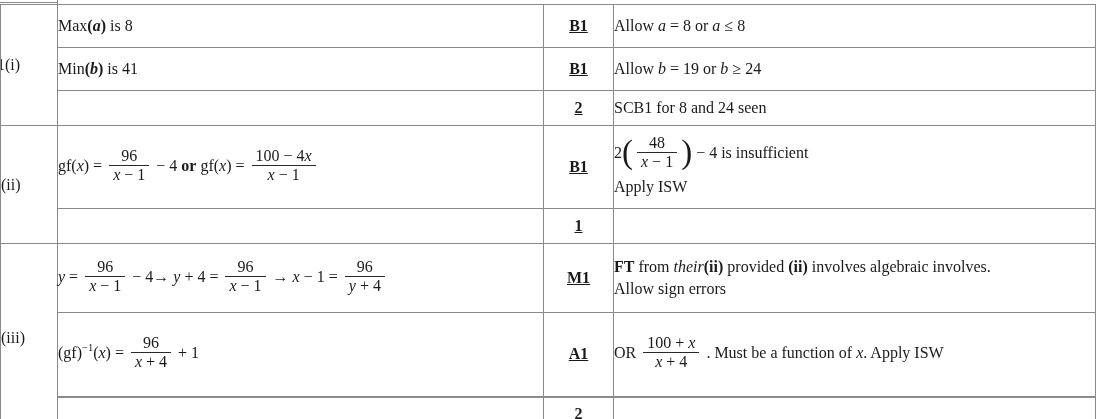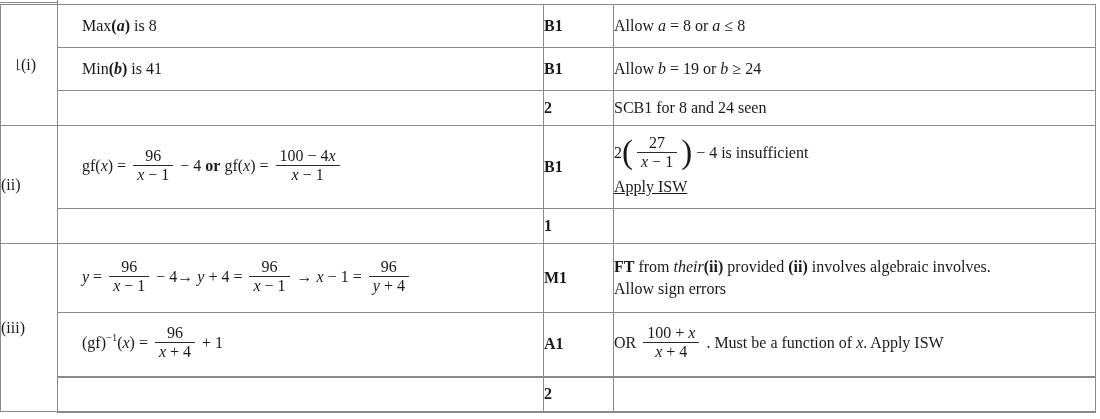--- a/index.html
+++ b/index.html
@@ -3,32 +3,32 @@
 <meta charset="utf-8">
 <style>
   html,body{margin:0;padding:0;background:#ffffff;}
   .sheet{
     position:relative;width:1100px;height:419px;background:#ffffff;overflow:hidden;
     font-family:"Liberation Serif","DejaVu Serif",serif;font-size:16px;color:#1a1a1a;
   }
   table.ms{position:absolute;left:0;top:4px;width:1095px;border-collapse:collapse;table-layout:fixed;}
   table.ms td{border:1px solid #8a8a8a;padding:0;vertical-align:middle;}
   td.part{border-left:none;vertical-align:top;padding:13px 0 0 6px;}
-  td.part.cut{padding-left:16px;}
+  td.part.cut{padding-left:0;}
   .pwrap{overflow:hidden;}
   td.part.cut .plabel{display:inline-block;margin-left:-4px;}
   td.ans{padding-left:10px;}
-  td.mark{vertical-align:top;text-align:left;font-weight:bold;padding:13px 13px 0 0;}
+  td.mark{vertical-align:top;text-align:center;font-weight:bold;padding:13px 13px 0 0;text-decoration:underline;}
   td.guide{padding-left:13px;}
   tr.h43{height:43px;} tr.h35{height:35px;} tr.h83{height:83px;}
-  tr.h69{height:69px;} tr.h64{height:64px;}
+  tr.h69{height:69px;} tr.h64{height:84px;}
   tr.r8 td{border-top:2px solid #8a8a8a;border-bottom:2px solid #8a8a8a;}
-  .mline{line-height:1.15;margin-left:24px;}
+  .mline{line-height:1.15;}
   .gline{line-height:1.4;}
-  .g2{margin-top:3px;text-decoration:underline;}
+  .g2{margin-top:3px;}
   .it{font-style:italic;}
   .b{font-weight:bold;}
   .bi{font-weight:bold;font-style:italic;}
   .sup{font-size:10.5px;vertical-align:7px;}
   .frac{display:inline-block;vertical-align:middle;text-align:center;line-height:1.12;margin:0 3px;transform:translateY(-2px);}
   .num{display:block;padding:0 4px;}
   .den{display:block;border-top:1px solid #2a2a2a;padding:0 4px;}
   .lp,.rp{font-size:33px;font-weight:normal;line-height:0;vertical-align:middle;position:relative;top:-2px;}
   .lp{margin-right:1px;} .rp{margin-left:1px;}
   .tick-top{position:absolute;left:57px;top:0;width:1px;height:5px;background:#8a8a8a;}
@@ -93,21 +93,21 @@
           <span class="plabel">(ii)</span>
         </div>
       </td>
       <td class="ans">
         <div class="mline"><span>gf(</span><span class="it">x</span><span>) = </span><span class="frac"><span class="num"><span>96</span></span><span class="den"><span class="it">x</span><span> − 1</span></span></span><span> − 4  </span><span class="b">or</span><span> gf(</span><span class="it">x</span><span>) = </span><span class="frac"><span class="num"><span>100 − 4</span><span class="it">x</span></span><span class="den"><span class="it">x</span><span> − 1</span></span></span></div>
       </td>
       <td class="mark">
         <span>B1</span>
       </td>
       <td class="guide">
-        <div class="gline"><span>2</span><span class="lp">(</span><span class="frac"><span class="num"><span>27</span></span><span class="den"><span class="it">x</span><span> − 1</span></span></span><span class="rp">)</span><span> − 4  is insufficient</span></div>
+        <div class="gline"><span>2</span><span class="lp">(</span><span class="frac"><span class="num"><span>48</span></span><span class="den"><span class="it">x</span><span> − 1</span></span></span><span class="rp">)</span><span> − 4  is insufficient</span></div>
         <div class="gline g2"><span>Apply ISW</span></div>
       </td>
     </tr>
     <tr class="h35">
       <td class="ans"></td>
       <td class="mark">
         <span>1</span>
       </td>
       <td class="guide"></td>
     </tr>

